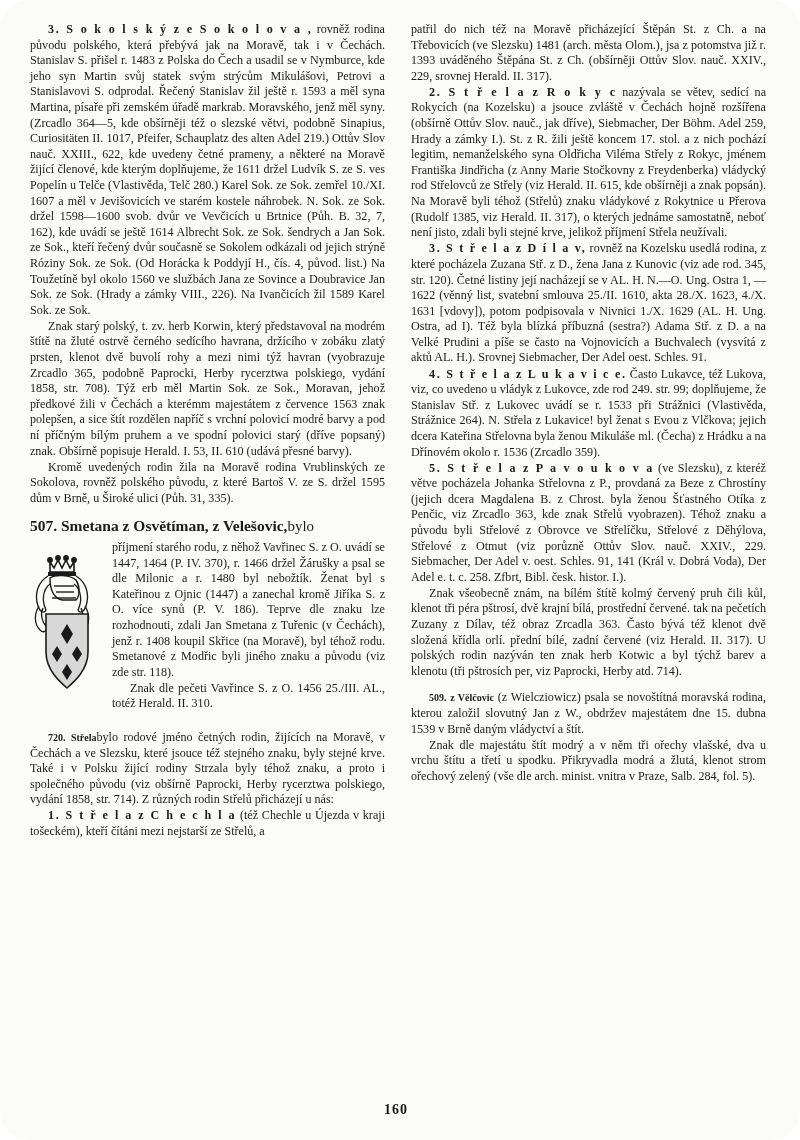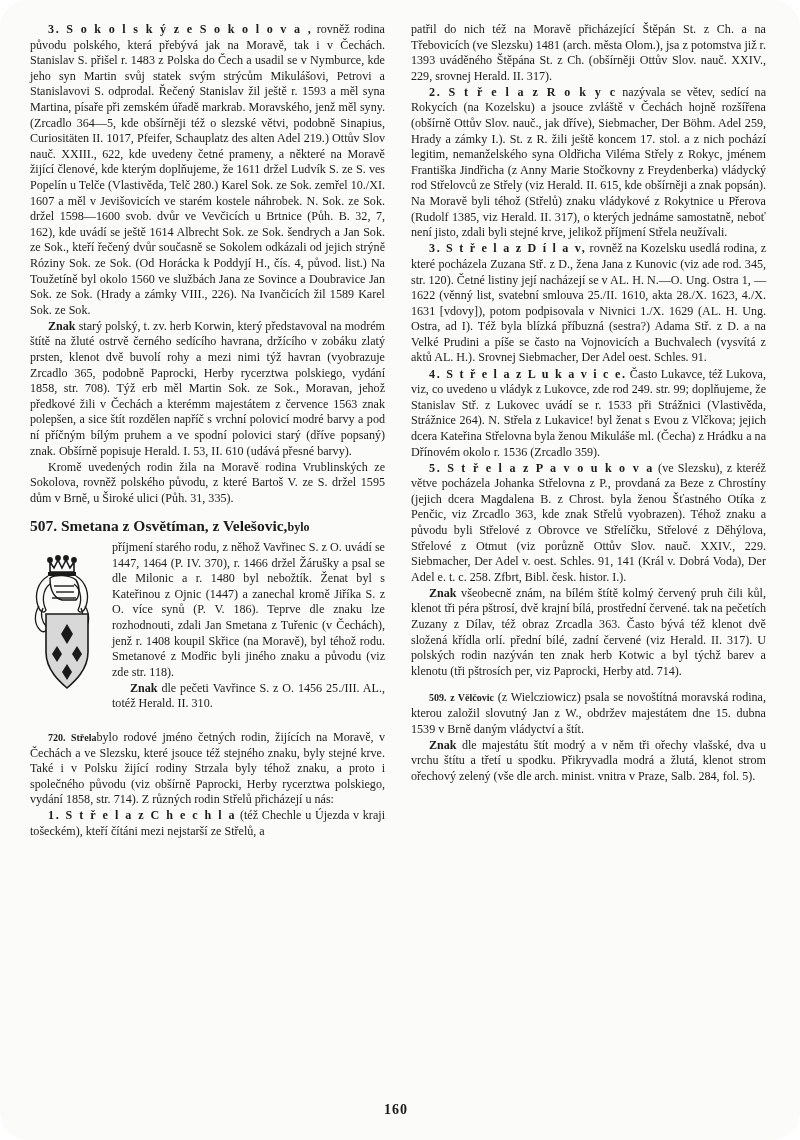--- a/index.html
+++ b/index.html
@@ -61,22 +61,22 @@
   }
   .entry-head .num {
     font-weight: bold;
     margin-top: 10px;
   }
   .entry-head .name {
     font-weight: bold;
     margin-top: 38px;
   }
   .entry-head .tail {
-    font-weight: bold;
-    font-size: 12px;
+    font-weight: normal;
+    font-size: 15px;
   }
   .entry-body {
     overflow: hidden;
   }
   .crest-wrap {
     float: left;
     width: 74px;
     height: 175px;
     margin: 2px 8px 2px 0;
     position: relative;
@@ -93,21 +93,21 @@
     position: absolute;
     bottom: 22px;
     left: 0;
     width: 792px;
     text-align: center;
     font-size: 14px;
     font-weight: bold;
     letter-spacing: 1px;
     color: #1a1a1a;
   }
-  .znak { font-weight: bold; }
+  .znak { font-weight: normal; }
 </style>
 </head>
 <body>
 
 <div class="page">
 
   <div class="columns">
 
     <div class="col">
 

